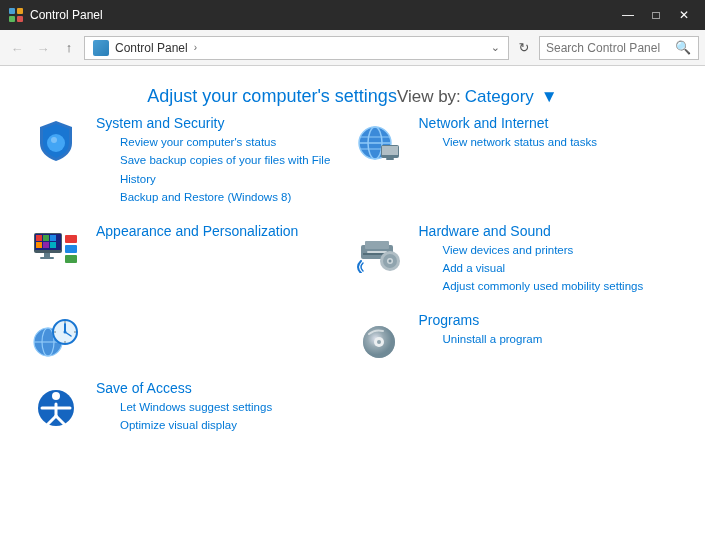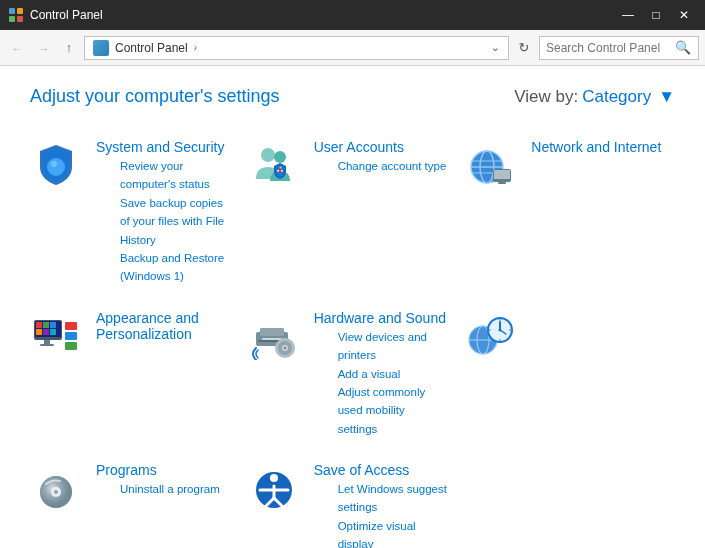--- a/index.html
+++ b/index.html
@@ -145,23 +145,22 @@
     
     .main {
       background: #fff;
       padding: 20px 30px;
       height: calc(548px - 30px - 36px);
       overflow: auto;
     }
 
     .page-header {
       display: flex;
-      justify-content: space-between;
-      align-items: center;
-      margin-bottom: 24px;
+      justify-content: center;
+      align-items: center;
     }
     .page-title {
       color: #0078d7;
       font-size: 18px;
       font-weight: normal;
     }
     .viewby {
       display: flex;
       align-items: center;
       gap: 4px;
@@ -173,22 +172,22 @@
       color: #0078d7;
       cursor: pointer;
       display: flex;
       align-items: center;
       gap: 7px;
     }
 
     
     .categories {
       display: grid;
-      grid-template-columns: 1fr 1fr 1fr;
-      gap: 8px;
+      grid-template-columns: 1fr 1fr;
+      gap: 0;
     }
     .category-item {
       display: flex;
       align-items: flex-start;
       padding: 8px 10px 8px 0;
       gap: 14px;
       cursor: pointer;
     }
     .category-icon {
       width: 52px;
@@ -284,66 +283,44 @@
           <path d="M24 7 L37 12 L37 26 Q37 36 24 41 Q11 36 11 26 L11 12 Z" fill="#1976d2"></path>
 
           <circle cx="24" cy="26" r="9" fill="#42a5f5"></circle>
           <circle cx="22" cy="23" r="3" fill="#90caf9" opacity="0.7"></circle>
         </svg>
       </div>
       <div class="category-text">
         <a class="category-name">System and Security</a>
         <a class="category-link">Review your computer's status</a>
         <a class="category-link">Save backup copies of your files with File History</a>
-        <a class="category-link">Backup and Restore (Windows 1)</a>
-      </div>
-    </div>
-
-    <div class="category-item">
-      <div class="category-icon">
-        <svg width="48" height="48" viewBox="0 0 48 48">
-
-          <circle cx="18" cy="14" r="7" fill="#80cbc4"></circle>
-          <path d="M6 38 Q6 26 18 26 Q30 26 30 38" fill="#80cbc4"></path>
-          <circle cx="30" cy="16" r="6" fill="#4db6ac"></circle>
-          <path d="M20 40 Q20 30 30 30 Q40 30 40 40" fill="#4db6ac"></path>
-
-          <g transform="translate(22,22)">
-            <path d="M8 0 L14 3 L14 9 Q14 14 8 16 Q2 14 2 9 L2 3 Z" fill="#1565c0"></path>
-            <path d="M8 2 L12 4 L12 9 Q12 13 8 14.5 Q4 13 4 9 L4 4 Z" fill="#1976d2"></path>
-            <rect x="5" y="7" width="6" height="1.5" rx="0.5" fill="white"></rect>
-            <rect x="7" y="5" width="2" height="5" rx="0.5" fill="#e53935"></rect>
-            <circle cx="8.5" cy="4.5" r="1" fill="#ffd600"></circle>
-          </g>
-        </svg>
-      </div>
-      <div class="category-text">
-        <a class="category-name">User Accounts</a>
-        <a class="category-link">Change account type</a>
-      </div>
-    </div>
+        <a class="category-link">Backup and Restore (Windows 8)</a>
+      </div>
+    </div>
+
 
     <div class="category-item">
       <div class="category-icon">
         <svg width="48" height="48" viewBox="0 0 48 48">
 
           <circle cx="20" cy="26" r="16" fill="#1976d2" opacity="0.85"></circle>
           <ellipse cx="20" cy="26" rx="7" ry="16" fill="none" stroke="#90caf9" stroke-width="1.5"></ellipse>
           <line x1="4" y1="26" x2="36" y2="26" stroke="#90caf9" stroke-width="1.5"></line>
           <line x1="5" y1="20" x2="35" y2="20" stroke="#90caf9" stroke-width="1"></line>
           <line x1="5" y1="32" x2="35" y2="32" stroke="#90caf9" stroke-width="1"></line>
           <circle cx="20" cy="26" r="16" fill="none" stroke="#90caf9" stroke-width="1.5"></circle>
 
           <rect x="26" y="28" width="18" height="13" rx="2" fill="#607d8b"></rect>
           <rect x="27" y="29" width="16" height="9" fill="#b0bec5"></rect>
           <rect x="31" y="41" width="8" height="2" rx="1" fill="#607d8b"></rect>
         </svg>
       </div>
       <div class="category-text">
         <a class="category-name">Network and Internet</a>
+        <a class="category-link">View network status and tasks</a>
       </div>
     </div>
 
     <div class="category-item">
       <div class="category-icon">
         <svg width="52" height="48" viewBox="0 0 52 48">
 
           <rect x="4" y="8" width="28" height="20" rx="2" fill="#455a64"></rect>
           <rect x="5" y="9" width="26" height="16" fill="#1a237e"></rect>
 

